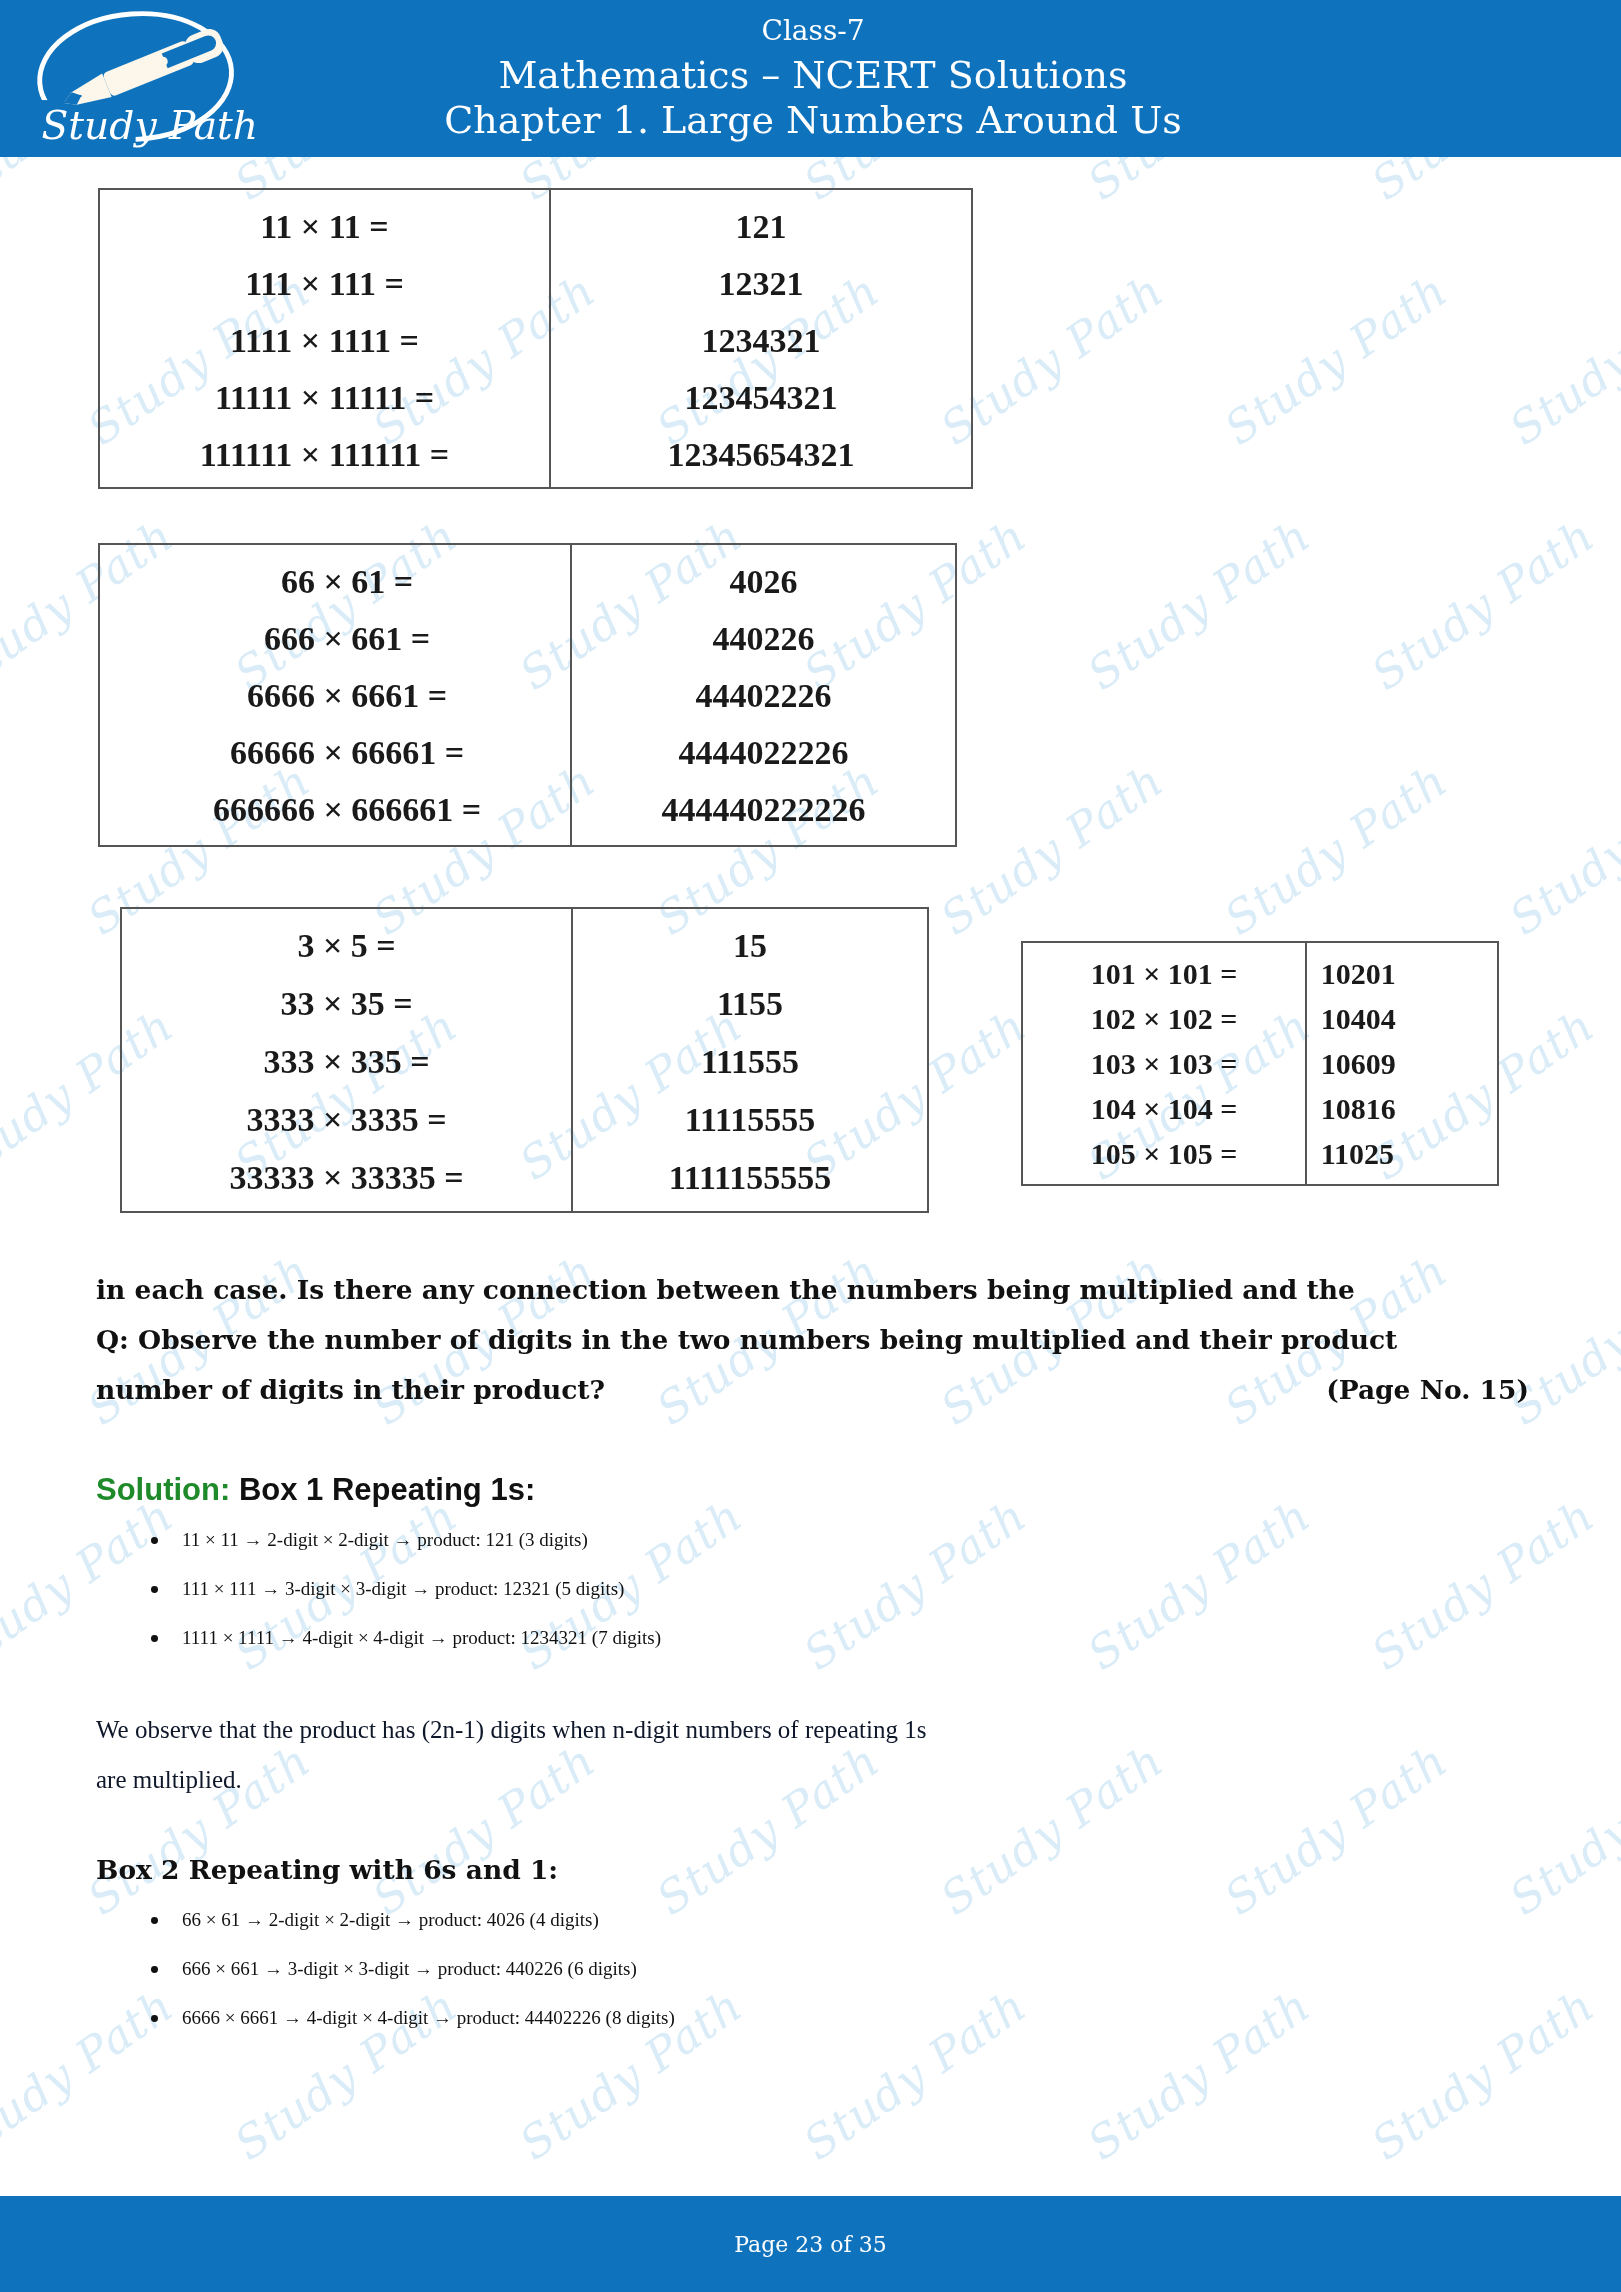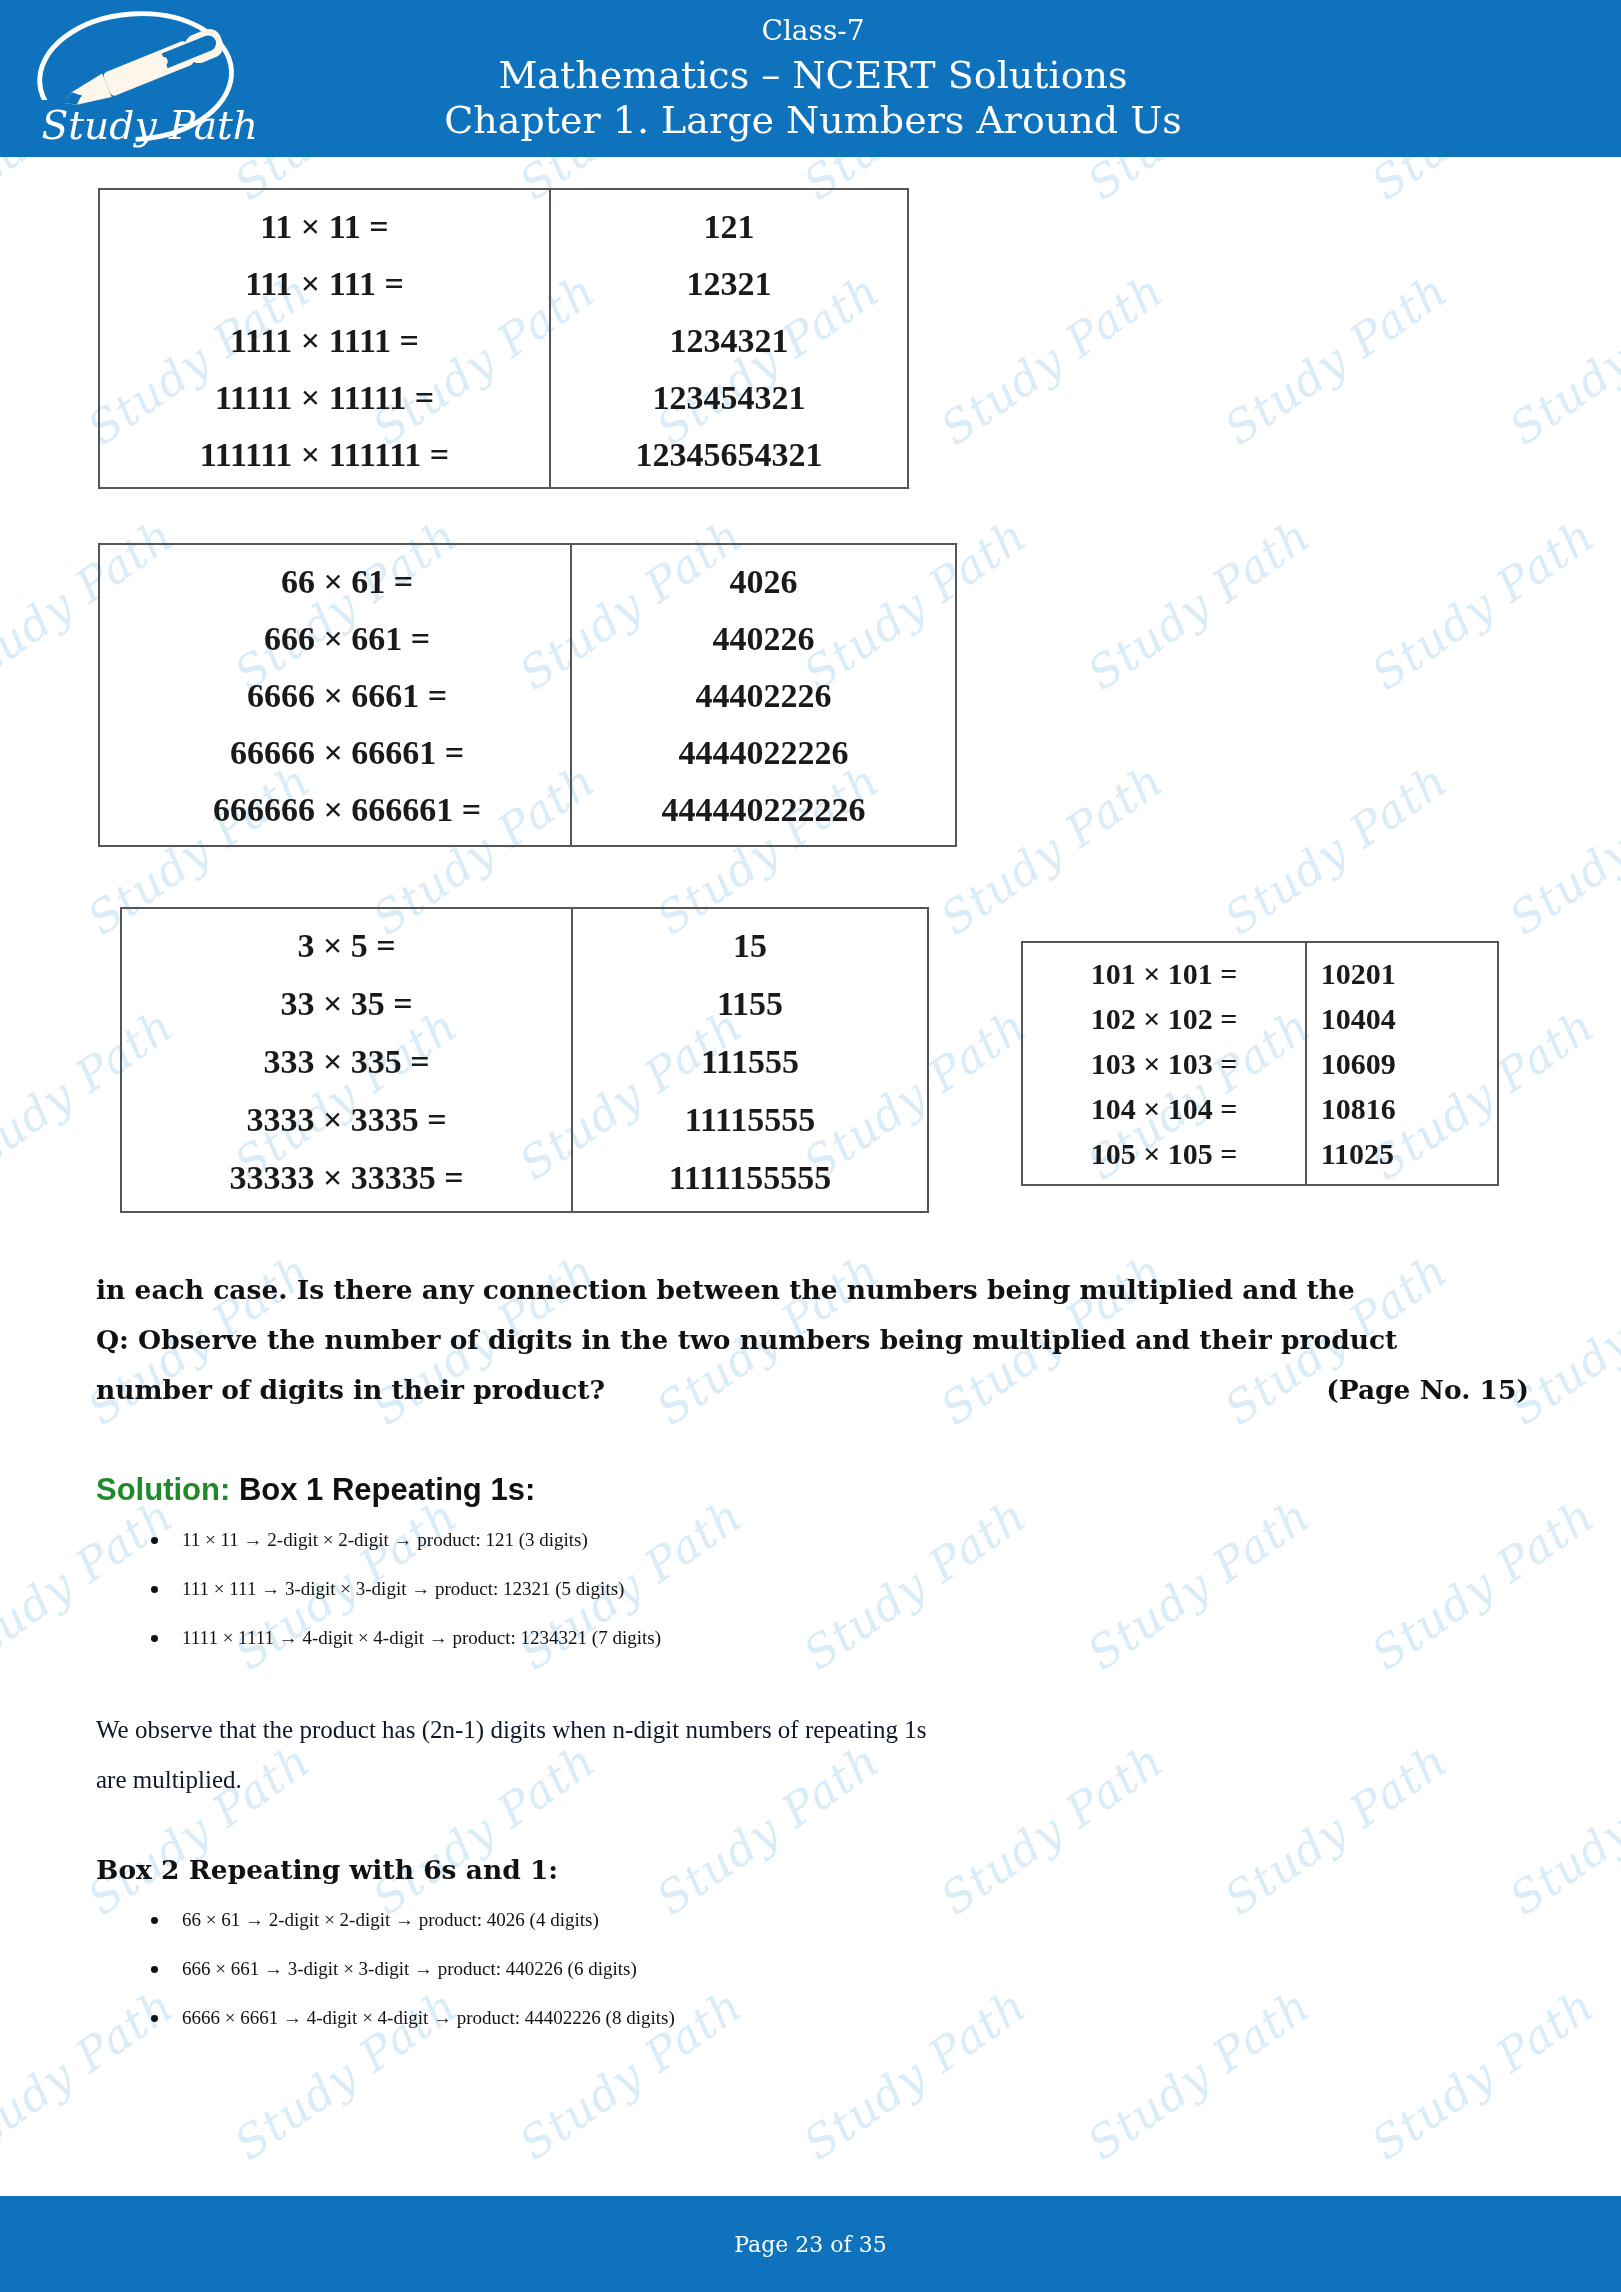--- a/index.html
+++ b/index.html
@@ -104,21 +104,21 @@
     flex: 1;
   }
   .numbox .row-text {
     font-family: "Liberation Serif", serif;
     font-weight: 700;
     color: #1a1a1a;
     white-space: nowrap;
   }
 
   
-  #box-ones { left: 98px; top: 31px; width: 811px; height: 301px; }
+  #box-ones { left: 98px; top: 31px; width: 875px; height: 301px; }
   #box-ones .col-left { width: 451px; }
   #box-ones .row-text { font-size: 34px; line-height: 57px; }
 
   
   #box-sixes { left: 98px; top: 386px; width: 859px; height: 304px; }
   #box-sixes .col-left { width: 472px; padding-left: 24px; }
   #box-sixes .row-text { font-size: 34px; line-height: 57px; }
 
   
   #box-threes { left: 120px; top: 750px; width: 809px; height: 306px; }

